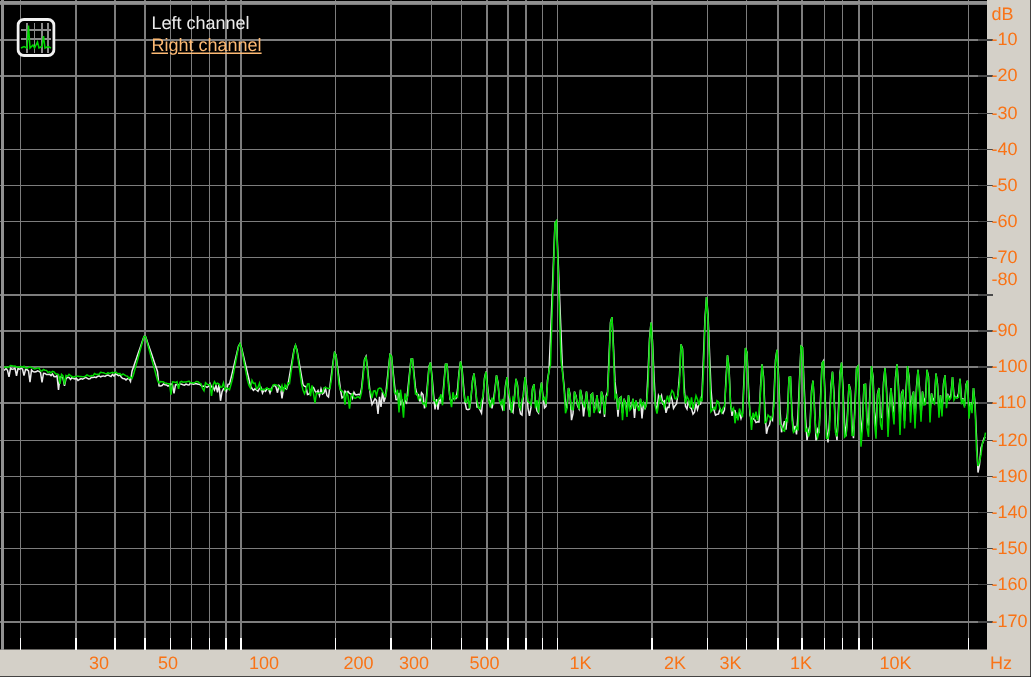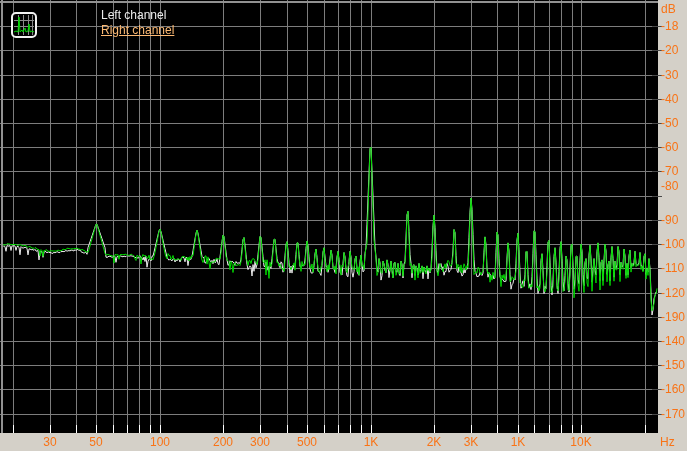--- a/index.html
+++ b/index.html
@@ -6,21 +6,21 @@
   #app {
     position:relative; width:687px; height:451px;
     font-family:"Liberation Sans", sans-serif;
     background:#000; overflow:hidden;
   }
   #canvas { position:absolute; left:0; top:0; }
   .panel-label {
     position:absolute; font-size:12px; color:#f97316; line-height:13px;
     white-space:nowrap;
   }
-  .x-tick-label { transform:translateX(-50%); }
+  .x-tick-label { transform:translateX(-50%);margin-left:16px; }
   #legend { position:absolute; left:11px; top:12px; }
   #legend-icon { position:absolute; left:0; top:0; width:26px; height:26px; }
   .legend-text {
     position:absolute; left:42px; font-size:12px; line-height:13px;
     white-space:nowrap;
     margin-left:48px;
   }
   #legend-left  { top:-3px; }
   #legend-right { top:12px; }
 </style>
@@ -132,21 +132,21 @@
         <path d="M2 246.7L3 246.7L4 245.7L5 246.9L6 251.3L7 245.5L8 246.1L9 246.0L10 245.6L11 250.5L12 245.7L13 246.1L14 245.6L15 246.0L16 250.4L17 246.5L18 246.4L19 247.3L20 254.8L21 246.6L22 247.7L23 248.0L24 247.9L25 247.2L26 247.6L27 248.3L28 254.9L29 248.9L30 249.0L31 249.7L32 249.7L33 249.5L34 250.4L35 249.3L36 251.0L37 251.2L38 250.4L39 259.9L40 251.4L41 251.4L42 252.0L43 257.3L44 252.4L45 251.5L46 251.6L47 253.0L48 251.7L49 252.3L50 252.6L51 252.3L52 253.7L53 253.0L54 252.4L55 252.8L56 252.3L57 251.6L58 252.1L59 252.6L60 252.5L61 251.5L62 251.7L63 251.3L64 251.8L65 251.0L66 250.5L67 251.2L68 250.8L69 250.6L70 250.9L71 250.3L72 250.0L73 250.6L74 251.0L75 249.6L76 250.7L77 249.4L78 249.7L79 250.4L80 250.0L81 251.7L82 252.3L83 252.5L84 253.3L85 252.5L86 252.5L87 254.3L88 247.5L89 244.6L90 241.7L91 238.8L92 235.9L93 233.0L94 230.1L95 227.1L96 224.3L97 224.3L98 227.2L99 230.1L100 233.0L101 235.9L102 238.8L103 241.8L104 244.7L105 247.6L106 257.2L107 257.3L108 257.0L109 256.0L110 256.5L111 256.6L112 257.4L113 256.9L114 256.0L115 256.5L116 262.3L117 256.6L118 256.3L119 256.6L120 255.9L121 256.1L122 256.5L123 256.8L124 256.1L125 256.5L126 256.7L127 255.5L128 255.9L129 256.1L130 255.9L131 255.8L132 256.1L133 256.2L134 256.9L135 257.8L136 257.3L137 257.6L138 258.2L139 257.5L140 255.7L141 258.0L142 257.9L143 260.0L144 257.0L145 261.5L146 256.2L147 267.2L148 261.3L149 259.1L150 259.0L151 260.9L152 256.2L153 256.0L154 252.1L155 247.9L156 243.6L157 239.3L158 235.1L159 230.8L160 229.1L161 231.7L162 235.9L163 240.2L164 244.5L165 248.7L166 253.0L167 257.3L168 259.0L169 260.2L170 259.2L171 260.0L172 260.9L173 259.0L174 258.3L175 262.0L176 259.9L177 260.9L178 259.2L179 259.3L180 262.0L181 258.9L182 257.4L183 256.8L184 258.1L185 261.8L186 257.0L187 258.3L188 265.6L189 258.7L190 258.8L191 259.4L192 256.4L193 250.6L194 244.8L195 239.0L196 233.2L197 230.3L198 233.3L199 239.1L200 244.9L201 250.7L202 256.5L203 257.5L204 257.7L205 263.0L206 262.7L207 260.6L208 258.9L209 258.4L210 260.6L211 261.9L212 260.3L213 263.7L214 259.3L215 262.7L216 261.9L217 259.1L218 263.8L219 264.7L220 257.0L221 249.2L222 241.5L223 235.2L224 236.6L225 244.4L226 252.1L227 259.9L228 265.3L229 264.5L230 260.8L231 262.0L232 261.0L233 262.3L234 262.6L235 265.4L236 261.5L237 263.2L238 263.1L239 262.8L240 263.3L241 259.2L242 249.5L243 239.8L244 237.6L245 245.1L246 254.8L247 264.5L248 269.6L249 267.7L250 265.9L251 266.9L252 276.0L253 264.6L254 271.3L255 261.3L256 267.9L257 264.5L258 254.8L259 245.2L260 236.4L261 237.3L262 247.0L263 256.7L264 266.4L265 266.5L266 261.9L267 270.2L268 266.3L269 271.9L270 266.8L271 268.4L272 258.7L273 249.1L274 239.4L275 239.3L276 248.9L277 258.6L278 263.1L279 263.0L280 267.7L281 261.8L282 263.0L283 272.2L284 267.6L285 255.9L286 244.3L287 241.7L288 250.7L289 262.4L290 273.0L291 266.1L292 273.1L293 265.0L294 267.8L295 266.2L296 254.5L297 242.9L298 242.9L299 254.6L300 266.2L301 267.5L302 265.6L303 265.6L304 265.7L305 260.0L306 248.4L307 241.0L308 245.2L309 256.8L310 268.4L311 272.8L312 273.1L313 272.7L314 265.7L315 253.8L316 249.0L317 257.7L318 271.3L319 271.3L320 273.3L321 275.4L322 265.6L323 252.1L324 247.8L325 257.0L326 266.1L327 267.4L328 272.3L329 266.8L330 258.9L331 250.2L332 255.1L333 267.4L334 269.0L335 272.5L336 268.2L337 257.1L338 251.4L339 259.3L340 272.8L341 273.4L342 274.9L343 263.9L344 252.6L345 256.8L346 269.6L347 275.9L348 276.7L349 261.3L350 251.4L351 257.0L352 272.5L353 277.2L354 271.6L355 259.1L356 256.2L357 268.9L358 274.0L359 275.3L360 261.4L361 255.0L362 264.2L363 271.9L364 270.9L365 253.5L366 247.3L367 224.1L368 198.9L369 173.7L370 148.5L371 147.3L372 171.2L373 196.4L374 221.6L375 246.8L376 257.0L377 269.2L378 272.1L379 258.7L380 262.7L381 280.1L382 275.7L383 261.1L384 263.9L385 270.5L386 272.6L387 259.9L388 264.6L389 277.6L390 269.2L391 261.1L392 270.4L393 277.8L394 263.2L395 262.3L396 271.9L397 272.3L398 263.5L399 272.1L400 275.6L401 261.1L402 264.3L403 278.0L404 264.3L405 261.3L406 238.0L407 214.8L408 211.4L409 231.4L410 254.6L411 263.5L412 277.8L413 265.6L414 264.7L415 275.4L416 265.9L417 268.6L418 275.0L419 263.5L420 271.4L421 270.7L422 265.9L423 278.7L424 267.1L425 270.6L426 272.3L427 265.9L428 278.9L429 268.3L430 272.8L431 268.8L432 249.1L433 225.8L434 215.1L435 227.6L436 250.8L437 270.4L438 273.2L439 263.7L440 265.9L441 263.6L442 269.9L443 266.7L444 275.2L445 271.5L446 271.6L447 263.4L448 266.4L449 272.2L450 270.5L451 269.3L452 262.5L453 250.0L454 229.6L455 232.5L456 255.7L457 270.8L458 272.7L459 267.0L460 271.5L461 272.4L462 276.1L463 274.8L464 269.3L465 273.0L466 269.2L467 269.4L468 262.5L469 237.3L470 212.1L471 198.1L472 209.3L473 234.5L474 259.7L475 271.5L476 273.3L477 276.8L478 276.2L479 276.1L480 272.5L481 274.3L482 275.5L483 273.2L484 252.2L485 236.9L486 244.8L487 268.1L488 277.2L489 273.6L490 273.8L491 278.0L492 277.6L493 275.3L494 279.0L495 275.6L496 252.3L497 232.0L498 235.0L499 258.2L500 276.7L501 279.4L502 278.9L503 279.7L504 281.7L505 281.2L506 281.3L507 258.0L508 242.9L509 251.1L510 274.3L511 289.2L512 284.8L513 283.3L514 278.4L515 280.0L516 263.2L517 239.9L518 233.2L519 249.8L520 273.0L521 288.2L522 284.3L523 280.8L524 286.4L525 274.8L526 251.6L527 251.4L528 274.5L529 287.7L530 283.9L531 289.6L532 276.6L533 253.3L534 230.8L535 231.6L536 254.8L537 278.1L538 293.5L539 287.5L540 283.8L541 260.6L542 253.8L543 270.3L544 293.6L545 286.3L546 288.6L547 265.4L548 242.1L549 240.5L550 262.1L551 285.4L552 294.9L553 279.9L554 256.6L555 247.8L556 262.1L557 285.4L558 293.5L559 271.6L560 248.4L561 241.7L562 258.3L563 281.5L564 290.8L565 275.6L566 256.2L567 260.1L568 283.4L569 292.1L570 268.8L571 245.6L572 244.1L573 265.9L574 289.2L575 279.7L576 256.4L577 256.2L578 279.3L579 283.7L580 260.4L581 244.1L582 251.1L583 274.3L584 285.7L585 262.5L586 258.7L587 278.1L588 278.4L589 255.1L590 245.3L591 258.8L592 282.1L593 270.0L594 258.7L595 270.6L596 275.0L597 251.8L598 242.9L599 257.3L600 280.6L601 262.5L602 259.9L603 280.5L604 260.5L605 244.1L606 251.0L607 274.3L608 264.7L609 261.1L610 280.7L611 257.8L612 246.6L613 258.6L614 277.2L615 261.1L616 268.2L617 265.0L618 246.6L619 251.3L620 274.6L621 262.3L622 267.1L623 265.2L624 249.0L625 256.0L626 275.4L627 263.5L628 274.8L629 255.9L630 250.2L631 267.7L632 263.5L633 265.9L634 262.4L635 251.4L636 263.6L637 264.7L638 265.2L639 262.4L640 252.6L641 266.1L642 265.9L643 270.7L644 256.4L645 253.8L646 274.4L647 268.3L648 272.1L649 258.7L650 268.5L651 291.8L652 315.0L653 309.8L654 298.6L655 295.7L656 292.0L657 291.6" fill="none" stroke="#ebebeb" stroke-width="1"></path>
         <path d="M2 244.9L3 245.0L4 244.5L5 245.1L6 244.7L7 243.7L8 243.8L9 244.1L10 244.0L11 244.8L12 244.5L13 244.9L14 244.2L15 244.8L16 244.2L17 245.4L18 245.3L19 245.0L20 244.5L21 245.0L22 245.3L23 246.0L24 245.7L25 245.4L26 245.4L27 247.2L28 247.3L29 246.3L30 246.8L31 246.9L32 248.4L33 247.8L34 248.6L35 247.6L36 247.9L37 249.2L38 249.3L39 249.7L40 255.9L41 249.6L42 250.6L43 256.4L44 250.3L45 250.9L46 249.5L47 250.4L48 251.0L49 251.6L50 251.0L51 250.8L52 250.8L53 251.0L54 251.0L55 251.1L56 251.1L57 250.8L58 250.0L59 250.5L60 250.9L61 250.3L62 250.6L63 249.0L64 249.6L65 249.5L66 249.6L67 248.2L68 248.4L69 248.5L70 248.9L71 249.2L72 248.4L73 249.1L74 248.6L75 248.2L76 248.8L77 248.0L78 248.8L79 249.2L80 249.1L81 250.2L82 249.3L83 249.9L84 250.6L85 250.8L86 252.4L87 251.3L88 252.3L89 249.7L90 246.0L91 242.4L92 238.8L93 235.1L94 231.5L95 227.9L96 224.3L97 224.3L98 228.0L99 231.6L100 235.2L101 238.9L102 242.5L103 246.1L104 249.8L105 253.4L106 255.3L107 254.4L108 254.5L109 254.7L110 255.4L111 255.5L112 255.9L113 255.9L114 263.1L115 254.5L116 254.6L117 255.1L118 254.5L119 259.3L120 254.9L121 254.3L122 254.8L123 254.7L124 254.6L125 254.4L126 254.1L127 255.2L128 255.2L129 255.4L130 254.9L131 254.3L132 254.4L133 255.4L134 255.8L135 258.9L136 260.5L137 255.2L138 256.1L139 256.6L140 256.2L141 264.0L142 256.9L143 254.5L144 256.1L145 255.4L146 256.0L147 258.2L148 258.1L149 255.2L150 260.0L151 258.6L152 259.1L153 259.8L154 256.3L155 252.6L156 247.2L157 241.9L158 236.6L159 231.3L160 229.1L161 232.3L162 237.6L163 243.0L164 248.3L165 253.6L166 256.9L167 258.7L168 253.6L169 255.6L170 255.4L171 259.3L172 258.2L173 255.5L174 259.9L175 259.4L176 260.1L177 259.2L178 258.5L179 259.8L180 259.2L181 260.4L182 256.7L183 256.4L184 256.6L185 256.9L186 257.9L187 260.0L188 257.0L189 261.0L190 256.6L191 258.6L192 255.2L193 255.7L194 248.4L195 241.2L196 233.9L197 230.3L198 234.0L199 241.3L200 248.5L201 255.8L202 260.0L203 262.5L204 259.9L205 256.0L206 255.9L207 264.1L208 256.9L209 262.5L210 268.8L211 261.9L212 262.4L213 261.8L214 262.0L215 261.9L216 258.5L217 258.2L218 258.9L219 259.0L220 259.0L221 252.7L222 243.0L223 235.2L224 237.0L225 246.7L226 256.4L227 260.2L228 260.6L229 261.6L230 269.7L231 261.3L232 264.0L233 272.5L234 264.1L235 262.6L236 265.3L237 265.5L238 264.7L239 264.6L240 265.6L241 261.7L242 252.4L243 240.3L244 237.6L245 247.0L246 259.1L247 260.8L248 265.4L249 260.8L250 260.5L251 263.6L252 259.4L253 258.7L254 258.9L255 261.0L256 262.8L257 264.3L258 259.5L259 247.3L260 236.4L261 237.5L262 249.6L263 261.7L264 262.8L265 259.8L266 275.0L267 259.8L268 267.4L269 278.4L270 262.2L271 266.5L272 263.6L273 251.5L274 239.4L275 239.3L276 251.3L277 262.6L278 262.2L279 266.2L280 264.1L281 266.1L282 269.3L283 268.5L284 271.4L285 259.5L286 245.0L287 241.7L288 253.0L289 266.9L290 267.1L291 269.7L292 266.7L293 265.8L294 262.9L295 270.2L296 257.4L297 242.9L298 242.9L299 257.5L300 265.1L301 271.4L302 261.5L303 266.2L304 263.9L305 264.8L306 250.3L307 241.0L308 246.2L309 260.8L310 267.7L311 268.2L312 264.0L313 272.3L314 264.2L315 255.0L316 249.0L317 259.9L318 267.3L319 272.0L320 272.4L321 267.0L322 264.4L323 253.1L324 247.8L325 259.3L326 267.7L327 271.7L328 265.1L329 269.9L330 261.0L331 250.2L332 256.3L333 267.2L334 269.7L335 265.9L336 273.9L337 258.5L338 251.4L339 261.2L340 265.9L341 275.2L342 265.1L343 266.8L344 252.6L345 257.8L346 270.3L347 272.6L348 266.4L349 263.7L350 251.4L351 258.5L352 267.6L353 268.4L354 270.0L355 259.8L356 256.2L357 272.1L358 266.7L359 275.1L360 263.0L361 255.0L362 266.4L363 265.1L364 269.4L365 255.1L366 247.3L367 243.3L368 211.8L369 180.3L370 148.9L371 147.3L372 177.2L373 208.7L374 240.1L375 248.5L376 259.1L377 275.5L378 272.2L379 258.7L380 263.7L381 272.7L382 273.1L383 261.1L384 264.7L385 268.8L386 272.8L387 259.9L388 265.8L389 269.7L390 271.2L391 261.1L392 272.5L393 278.0L394 263.4L395 262.3L396 275.3L397 271.6L398 263.5L399 274.3L400 273.1L401 261.1L402 265.2L403 276.3L404 264.5L405 263.5L406 244.7L407 215.6L408 211.4L409 236.3L410 265.4L411 263.5L412 273.3L413 265.9L414 264.7L415 280.1L416 265.9L417 269.2L418 277.9L419 263.5L420 273.3L421 271.9L422 265.9L423 272.5L424 267.1L425 271.4L426 273.9L427 265.9L428 270.5L429 268.3L430 272.2L431 269.5L432 257.6L433 228.5L434 215.1L435 230.7L436 259.8L437 271.4L438 275.8L439 269.8L440 263.7L441 267.5L442 268.3L443 271.7L444 267.4L445 263.8L446 268.3L447 263.4L448 260.3L449 261.7L450 265.8L451 266.0L452 263.3L453 255.1L454 229.6L455 233.2L456 262.3L457 269.0L458 264.4L459 266.1L460 271.7L461 264.9L462 272.9L463 268.8L464 263.8L465 266.3L466 270.0L467 265.5L468 267.6L469 247.1L470 215.6L471 198.1L472 212.1L473 243.6L474 274.5L475 273.2L476 271.6L477 272.9L478 267.2L479 268.1L480 272.5L481 275.0L482 272.1L483 270.8L484 256.0L485 236.9L486 246.8L487 269.4L488 273.7L489 272.0L490 282.2L491 275.0L492 280.2L493 272.4L494 275.4L495 278.1L496 257.4L497 232.0L498 235.7L499 264.7L500 273.9L501 286.6L502 275.2L503 278.5L504 274.4L505 280.2L506 275.7L507 261.8L508 242.9L509 253.1L510 281.8L511 280.9L512 276.7L513 277.8L514 279.9L515 277.2L516 270.7L517 241.6L518 233.2L519 253.9L520 283.0L521 284.2L522 287.0L523 287.4L524 279.6L525 280.7L526 251.6L527 251.4L528 280.2L529 288.3L530 287.3L531 284.6L532 286.9L533 258.9L534 230.8L535 231.7L536 260.8L537 288.0L538 285.9L539 291.1L540 287.8L541 262.3L542 253.8L543 274.4L544 288.1L545 291.8L546 287.9L547 271.6L548 242.5L549 240.5L550 267.5L551 292.1L552 292.4L553 286.7L554 258.9L555 247.8L556 265.7L557 288.4L558 290.9L559 279.1L560 250.0L561 241.7L562 262.5L563 291.5L564 290.5L565 280.4L566 256.2L567 261.1L568 290.2L569 290.3L570 275.0L571 245.9L572 244.1L573 271.4L574 297.8L575 285.5L576 256.5L577 256.2L578 285.1L579 291.3L580 264.5L581 244.1L582 252.8L583 281.9L584 292.5L585 263.4L586 258.7L587 283.0L588 286.6L589 257.5L590 245.3L591 262.2L592 291.3L593 272.8L594 258.7L595 273.6L596 283.0L597 254.0L598 242.9L599 260.9L600 290.0L601 263.2L602 259.9L603 285.6L604 264.6L605 244.1L606 252.8L607 281.8L608 265.6L609 261.1L610 285.6L611 260.6L612 246.6L613 261.6L614 281.2L615 261.1L616 270.0L617 269.6L618 246.6L619 252.5L620 281.6L621 262.3L622 268.3L623 269.3L624 249.0L625 257.7L626 278.4L627 263.5L628 277.6L629 257.3L630 250.2L631 272.1L632 263.5L633 266.5L634 265.2L635 251.4L636 266.7L637 264.7L638 265.3L639 264.8L640 252.6L641 269.5L642 265.9L643 271.8L644 257.1L645 253.8L646 279.1L647 268.3L648 275.4L649 258.7L650 271.0L651 300.0L652 310.7L653 308.1L654 303.3L655 295.0L656 293.7L657 288.4" fill="none" stroke="#00d800" stroke-width="1"></path>
       </g>
     <g id="plot-border" shape-rendering="crispEdges">
         <line x1="0" y1="1.5" x2="658" y2="1.5" stroke="#919191" stroke-width="2"></line>
         <line x1="1.5" y1="0" x2="1.5" y2="433" stroke="#919191" stroke-width="2"></line>
       </g>
   </svg>
 
   <div id="y-labels">
-      <div class="panel-label" style="left: 661px; top: 20px;">-18</div>
+      <div class="panel-label" style="left: 661px; top: 20px;">-10</div>
       <div class="panel-label" style="left: 661px; top: 44px;">-20</div>
       <div class="panel-label" style="left: 661px; top: 69px;">-30</div>
       <div class="panel-label" style="left: 661px; top: 93px;">-40</div>
       <div class="panel-label" style="left: 661px; top: 117px;">-50</div>
       <div class="panel-label" style="left: 661px; top: 141px; text-align: center;">-60</div>
       <div class="panel-label" style="left: 661px; top: 165px;">-70</div>
       <div class="panel-label" style="left: 661px; top: 180px;">-80</div>
       <div class="panel-label" style="left: 661px; top: 214px;">-90</div>
       <div class="panel-label" style="left: 661px; top: 238px;">-100</div>
       <div class="panel-label" style="left: 661px; top: 262px;">-110</div>

